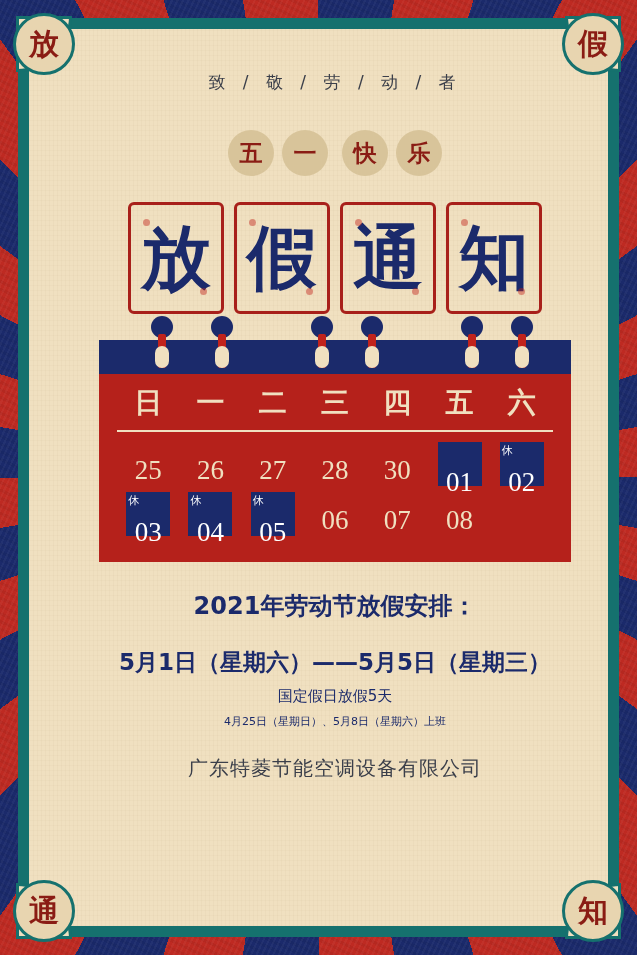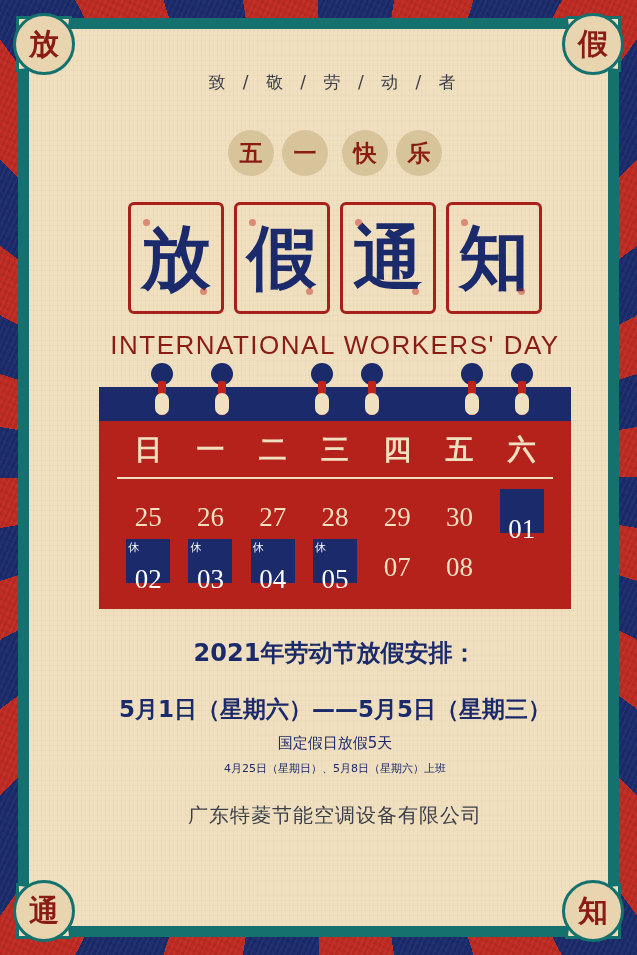--- a/index.html
+++ b/index.html
@@ -388,21 +388,20 @@
           <span>假</span>
         </div>
       <div class="boxed-char">
           <span>通</span>
         </div>
       <div class="boxed-char">
           <span>知</span>
         </div>
     </div>
 
-    <div class="subtitle-en">INTERNATIONAL WORKERS' DAY</div>
 
     <div class="calendar-wrap">
       <div class="rings">
         <div class="ring" style="left:52px">
             <div class="knob"></div>
             <div class="stem"></div>
             <div class="hole"></div>
           </div>
         <div class="ring" style="left:112px">
             <div class="knob"></div>
@@ -449,23 +448,20 @@
               <div class="day">
                 <div class="cell"><span class="num">26</span></div>
               </div>
               <div class="day">
                 <div class="cell"><span class="num">27</span></div>
               </div>
               <div class="day">
                 <div class="cell"><span class="num">28</span></div>
               </div>
               <div class="day">
-                <div class="cell"><span class="num">29</span></div>
-              </div>
-              <div class="day">
                 <div class="cell"><span class="num">30</span></div>
               </div>
               <div class="day holiday">
                 <div class="cell">
                   <span class="num">01</span>
                 </div>
               </div>
               <div class="day holiday">
                 <div class="cell">
                   <span class="rest">休</span>
@@ -482,20 +478,23 @@
                 <div class="cell">
                   <span class="rest">休</span>
                   <span class="num">04</span>
                 </div>
               </div>
               <div class="day holiday">
                 <div class="cell">
                   <span class="rest">休</span>
                   <span class="num">05</span>
                 </div>
+              </div>
+              <div class="day">
+                <div class="cell"><span class="num">06</span></div>
               </div>
               <div class="day">
                 <div class="cell"><span class="num">07</span></div>
               </div>
               <div class="day">
                 <div class="cell"><span class="num">08</span></div>
               </div>
             </div>
         </div>
       </div>

